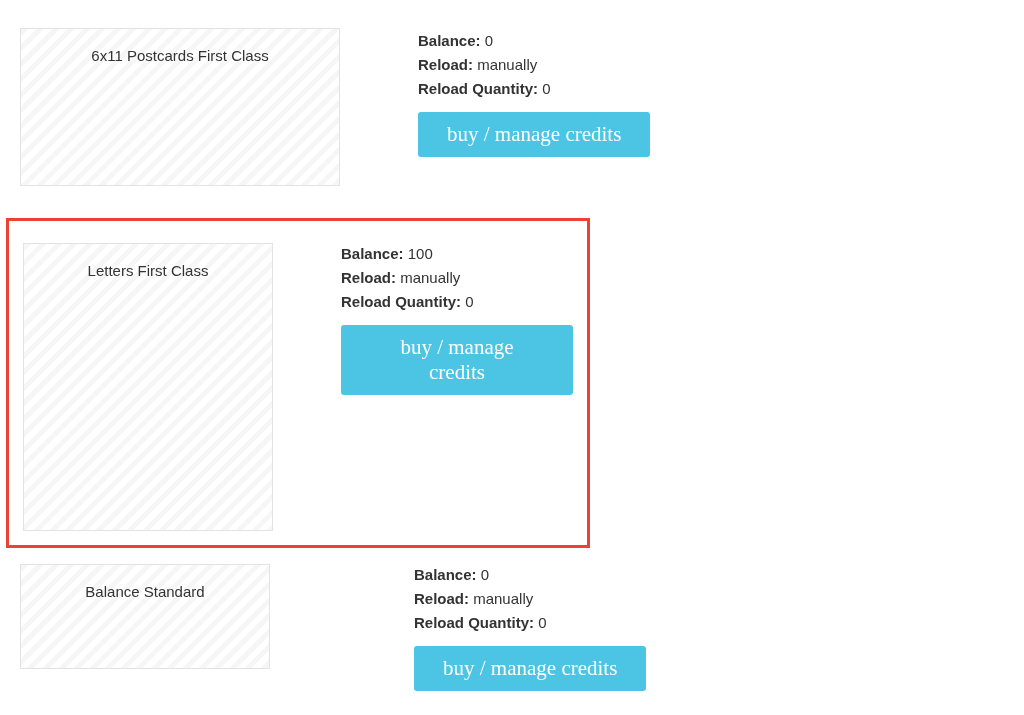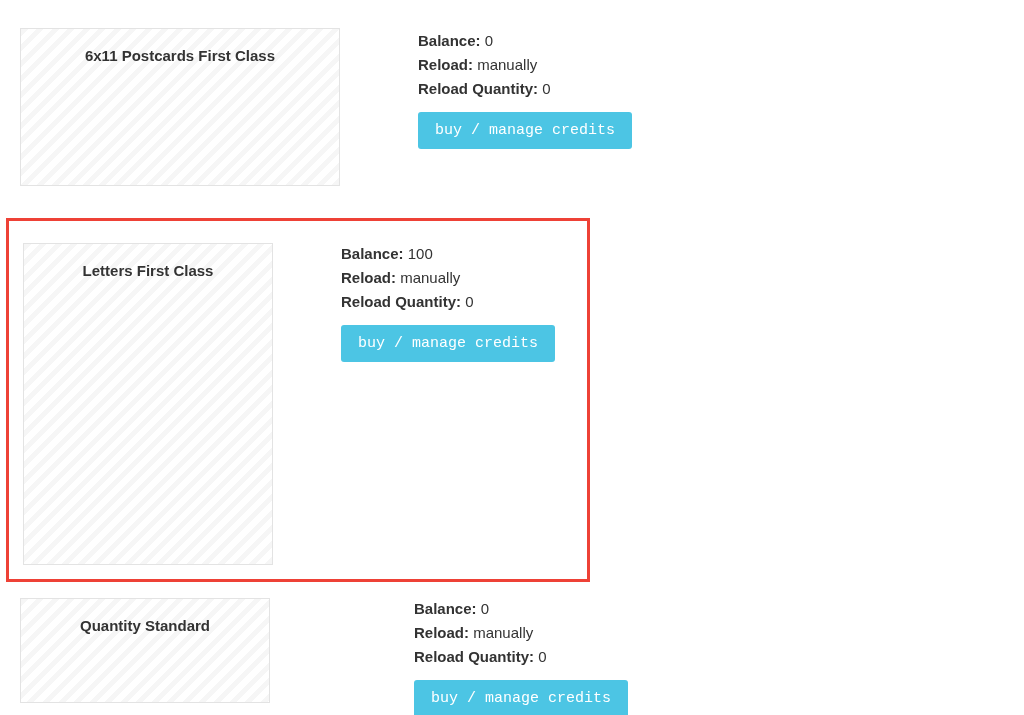--- a/index.html
+++ b/index.html
@@ -27,21 +27,21 @@
         #f6f6f6 0px,
         #f6f6f6 5px,
         #ffffff 5px,
         #ffffff 11px
       );
       text-align: center;
       flex-shrink: 0;
     }
     .thumb-title {
       font-size: 15px;
-      font-weight: 700;
+      font-weight: 400;
       color: #333;
       padding-top: 18px;
     }
     .details {
       margin-left: 78px;
       color: #333;
       font-size: 15px;
     }
     .detail-line {
       margin-bottom: 7px;
@@ -49,25 +49,25 @@
     .detail-label {
       font-weight: 700;
       text-align: right;
     }
     .btn {
       display: inline-block;
       background: #4cc5e4;
       color: #fff;
       border: none;
       border-radius: 3px;
-      font-size: 15px;
-      padding: 10px 17px;
+      font-size: 21px;
+      padding: 10px 29px;
       margin-top: 8px;
       cursor: pointer;
-      font-family: Liberation Mono, monospace;
+      font-family: Liberation Serif, serif;
     }
 
     
     .section-1 .thumb {
       width: 320px;
       height: 158px;
     }
     .section-1 .details {
       padding-top: 4px;
     }
@@ -76,21 +76,21 @@
     .section-2 {
       position: relative;
       padding: 22px 14px 14px 14px;
       margin-left: -14px;
       margin-right: 414px;
       margin-bottom: 16px;
       border: 3px solid #ee4136;
     }
     .section-2 .thumb {
       width: 250px;
-      height: 322px;
+      height: 288px;
     }
     .section-2 .details {
       margin-left: 68px;
       padding-top: 2px;
     }
 
     
     .section-3 {
       margin-top: 10px;
       margin-bottom: 0;
@@ -144,21 +144,21 @@
     <div class="detail-line">
       <span class="detail-label">Reload Quantity:</span>
       <span>0</span>
     </div>
     <button class="btn">buy / manage credits</button>
   </div>
 </div>
 
 <div class="row section-3">
   <div class="thumb">
-    <div class="thumb-title">Quantity Standard</div>
+    <div class="thumb-title">Balance Standard</div>
   </div>
   <div class="details">
     <div class="detail-line">
       <span class="detail-label">Balance:</span>
       <span>0</span>
     </div>
     <div class="detail-line">
       <span class="detail-label">Reload:</span>
       <span>manually</span>
     </div>

